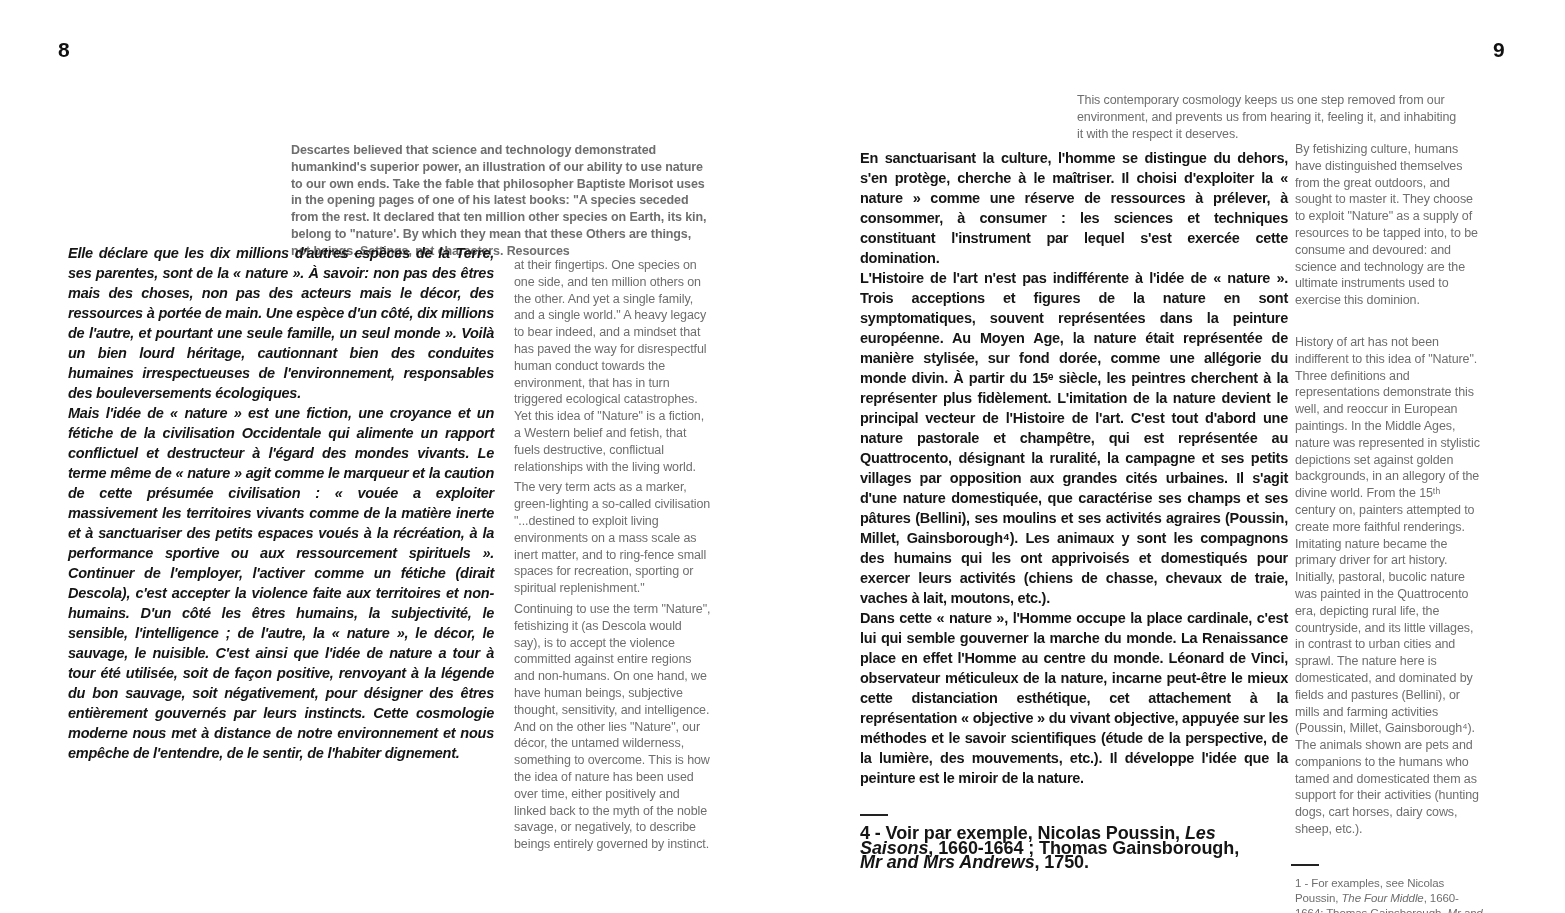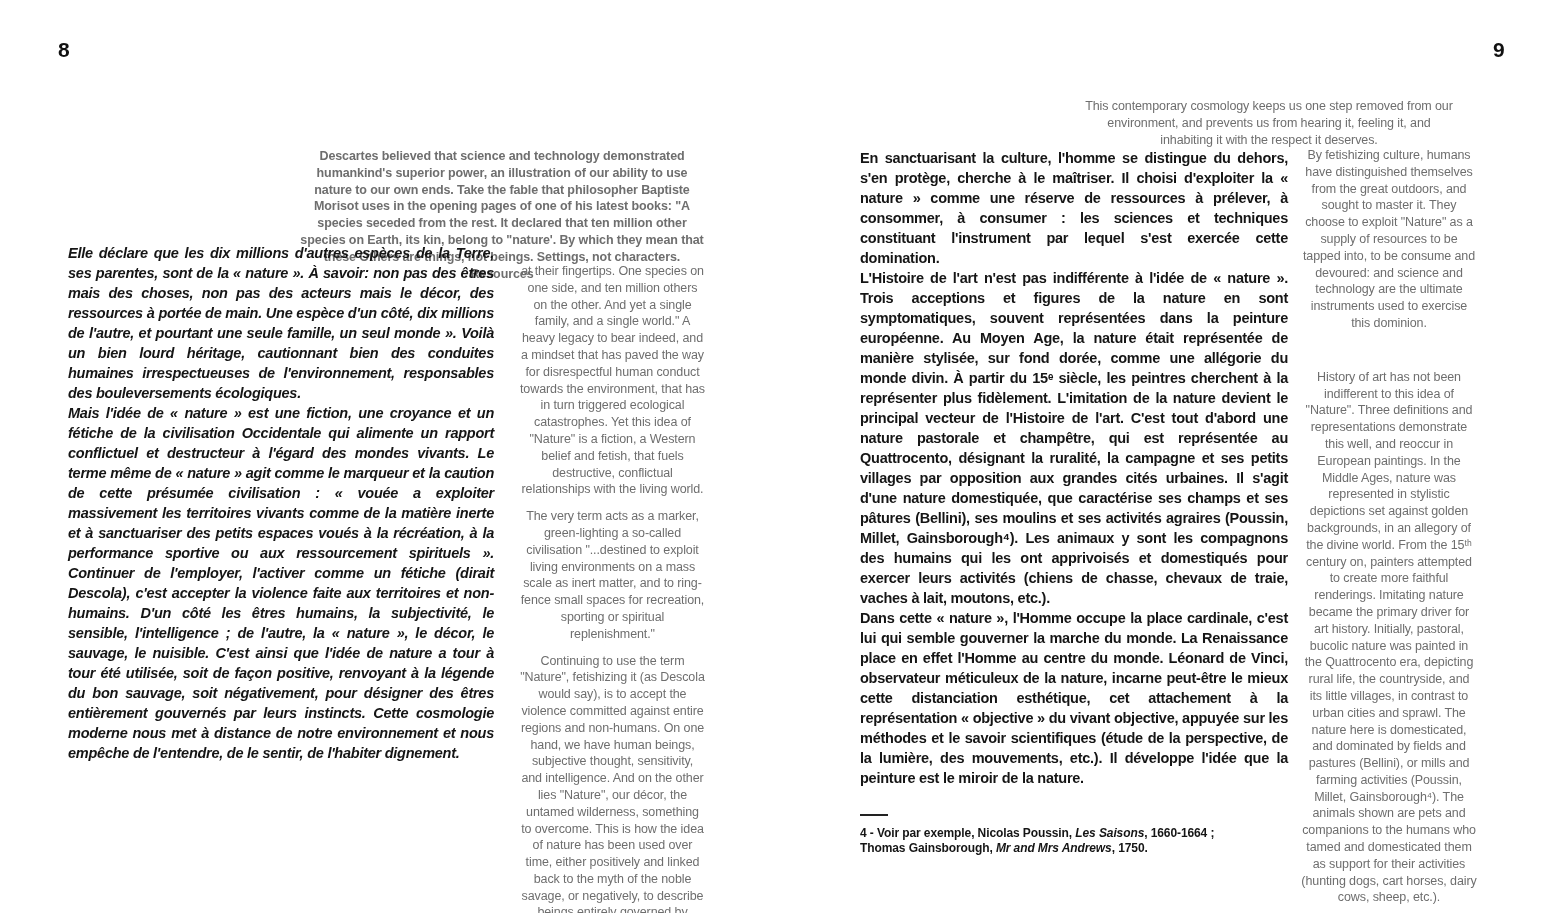--- a/index.html
+++ b/index.html
@@ -6,38 +6,38 @@
   html,body { width:1565px; height:913px; background:#ffffff; overflow:hidden; }
   body { position:relative; font-family:"Liberation Sans","DejaVu Sans",sans-serif; }
 
   .abs { position:absolute; }
 
   .page-num { font-size:21px; font-weight:700; color:#111111; letter-spacing:0; }
 
   
   .en { color:#6e6e6e; font-size:12.5px; line-height:16.8px; letter-spacing:-0.1px;
         text-align:left; hyphens:none; }
-  .en p { margin:10px;text-align:center; }
+  .en p { margin:4px; }
 
   
   .fr { color:#151515; font-weight:700; font-size:14.5px; line-height:20px;
         letter-spacing:-0.25px; text-align:justify; hyphens:none; }
   .fr p { margin:0; }
   .fr .heading { margin-top:20px; text-align:left; }
 
   .intro-en-left  { width:430px;font-weight:bold; }
   .col-fr-left    { width:426px;font-style:italic; }
   .col-en-left    { width:205px; }
 
   .intro-en-right { width:392px; }
   .col-fr-right   { width:428px; }
   .col-en-right   { width:196px; }
 
   .footnote-rule { width:28px; border-top:2px solid #222222; margin:26px 0 10px 0; }
-  .footnote-fr { font-size:12px; font-weight:700; color:#151515; line-height:14.5px;
+  .footnote-fr { font-size:18px; font-weight:700; color:#151515; line-height:14.5px;
                  letter-spacing:-0.1px; text-align:left; max-width:400px; }
   .footnote-en { font-size:11.5px; color:#6e6e6e; line-height:15px; letter-spacing:-0.1px; }
   .italic { font-style:italic; }
 
   .gap { height:17px; }
 </style>
 </head>
 <body>
 
 <div>

